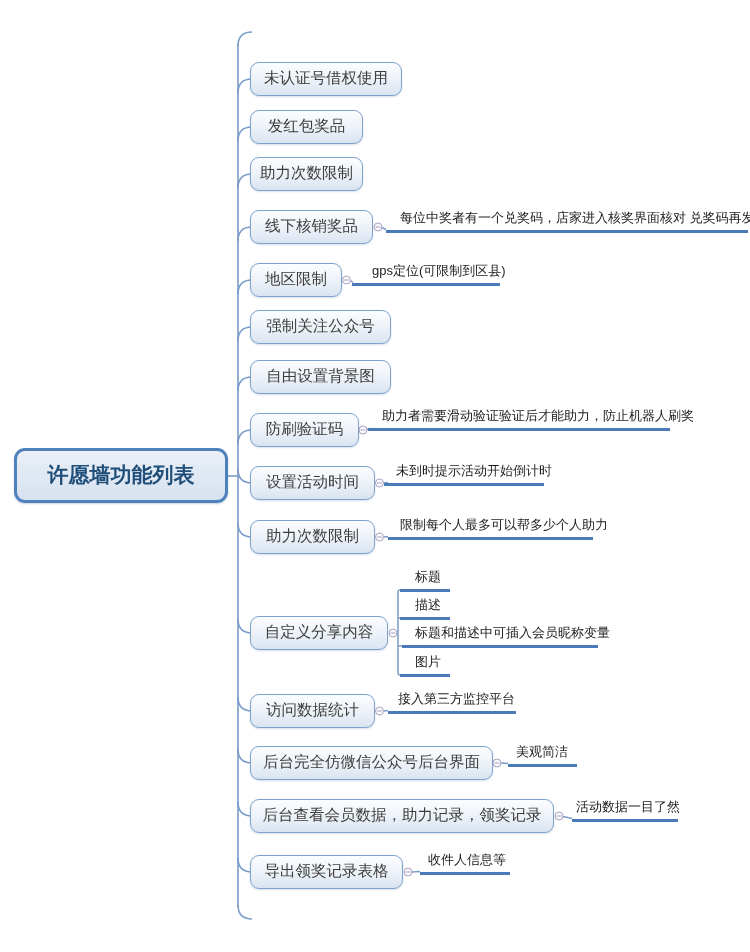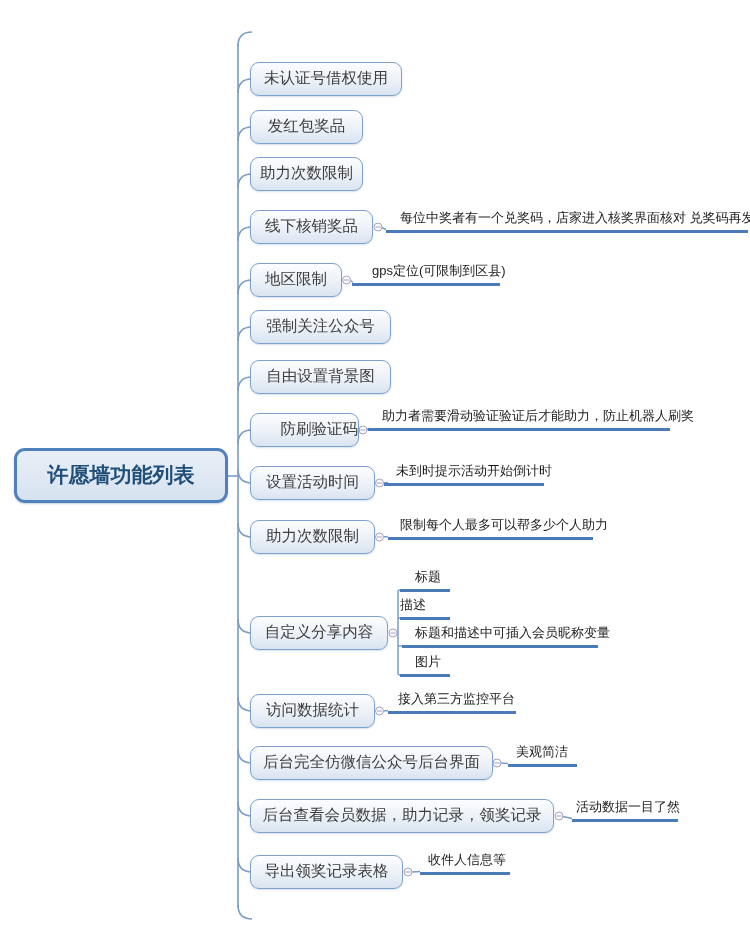--- a/index.html
+++ b/index.html
@@ -122,37 +122,37 @@
 
   <div class="root-node">许愿墙功能列表</div>
 
   <div class="node" style="left:250px;top:62px;width:152px;">未认证号借权使用</div>
   <div class="node" style="left:250px;top:110px;width:113px;">发红包奖品</div>
   <div class="node" style="left:250px;top:157px;width:113px;">助力次数限制</div>
   <div class="node" style="left:250px;top:210px;width:123px;">线下核销奖品</div>
   <div class="node" style="left:250px;top:263px;width:92px;">地区限制</div>
   <div class="node" style="left:250px;top:310px;width:141px;">强制关注公众号</div>
   <div class="node" style="left:250px;top:360px;width:141px;">自由设置背景图</div>
-  <div class="node" style="left:250px;top:413px;width:109px;text-align:right;">防刷验证码</div>
+  <div class="node" style="left:250px;top:413px;width:109px;">防刷验证码</div>
   <div class="node" style="left:250px;top:466px;width:125px;">设置活动时间</div>
   <div class="node" style="left:250px;top:520px;width:125px;">助力次数限制</div>
   <div class="node" style="left:250px;top:616px;width:138px;">自定义分享内容</div>
   <div class="node" style="left:250px;top:694px;width:125px;">访问数据统计</div>
   <div class="node" style="left:250px;top:746px;width:243px;">后台完全仿微信公众号后台界面</div>
   <div class="node" style="left:250px;top:799px;width:304px;">后台查看会员数据，助力记录，领奖记录</div>
   <div class="node" style="left:250px;top:855px;width:153px;">导出领奖记录表格</div>
 
   <div class="note" style="left:386px;top:209.5px;width:362px;padding-left:14px;">每位中奖者有一个兑奖码，店家进入核奖界面核对 兑奖码再发奖</div>
   <div class="note" style="left:352px;top:262.5px;width:148px;padding-left:20px;">gps定位(可限制到区县)</div>
   <div class="note" style="left:368px;top:407.5px;width:302px;padding-left:14px;">助力者需要滑动验证验证后才能助力，防止机器人刷奖</div>
   <div class="note" style="left:384px;top:462.5px;width:160px;padding-left:12px;">未到时提示活动开始倒计时</div>
   <div class="note" style="left:388px;top:516.5px;width:205px;padding-left:12px;">限制每个人最多可以帮多少个人助力</div>
   <div class="note" style="left:388px;top:690.5px;width:128px;padding-left:10px;">接入第三方监控平台</div>
   <div class="note" style="left:508px;top:743.5px;width:69px;padding-left:8px;">美观简洁</div>
   <div class="note" style="left:572px;top:798.5px;width:106px;padding-left:4px;">活动数据一目了然</div>
   <div class="note" style="left:420px;top:851.5px;width:90px;padding-left:8px;">收件人信息等</div>
 
   <div class="note" style="left:400px;top:568.5px;width:50px;padding-left:15px;">标题</div>
-  <div class="note" style="left:400px;top:596.5px;width:50px;">描述</div>
+  <div class="note" style="left:400px;top:596.5px;width:50px;padding-left:15px;">描述</div>
   <div class="note" style="left:402px;top:624.5px;width:196px;padding-left:13px;">标题和描述中可插入会员昵称变量</div>
   <div class="note" style="left:400px;top:653.5px;width:50px;padding-left:15px;">图片</div>
 
 </div>
 
 </body></html>

